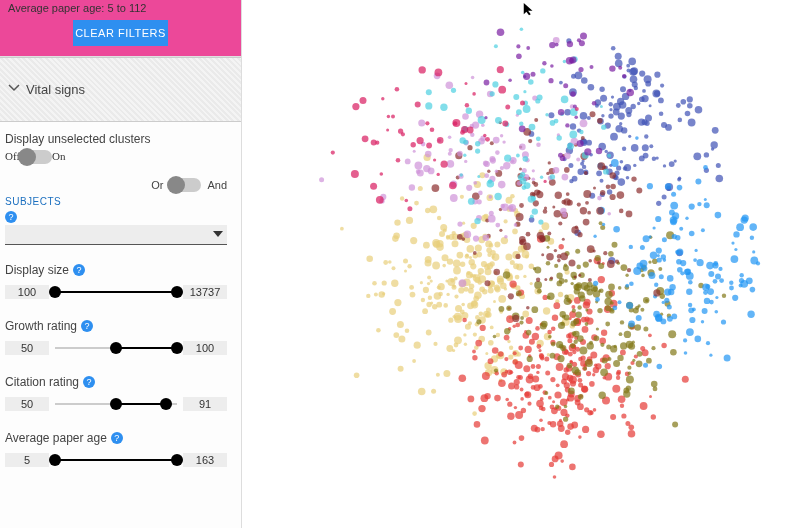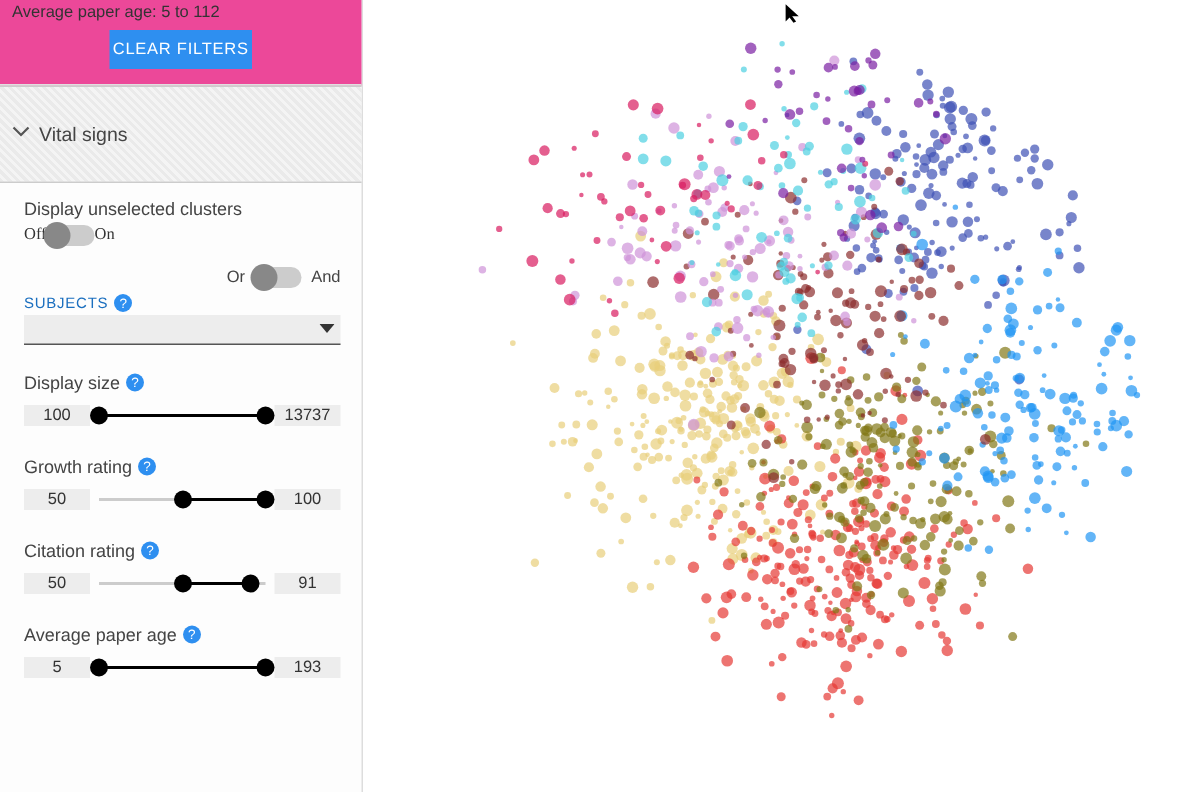--- a/index.html
+++ b/index.html
@@ -5,27 +5,27 @@
   * { box-sizing: border-box; margin: 0; padding: 0; }
   html, body { width: 800px; height: 528px; font-family: Arial, Helvetica, sans-serif; font-size: 12px; color: #333; background: #fff; overflow: hidden; }
   .app { display: flex; width: 100%; height: 100%; }
   .sidebar { width: 242px; height: 100%; border-right: 1px solid #ddd; display: flex; flex-direction: column; background: #fdfdfd; }
   .top-info { padding: 2px 8px 10px 8px; background: #ec4899; border-bottom: 1px solid #e0e0e0; }
   .top-info .line { font-size: 11px; color: #333; margin-bottom: 2px; }
   .clear-wrap { text-align: center; margin-top: 6px; }
   .clear-btn { display: inline-block; background: #2e8ff0; color: #fff; border: none; padding: 7px 2px; font-size: 11px; letter-spacing: 0.5px; cursor: pointer; }
   .accordion-hdr { display: flex; align-items: center; gap: 6px; background: repeating-linear-gradient(45deg,#eaeaea,#eaeaea 2px,#f4f4f4 2px,#f4f4f4 4px); border-top: 1px solid #ccc; border-bottom: 1px solid #ccc; padding: 24px 8px; font-size: 13px; color: #444; }
   .accordion-hdr svg { width: 12px; height: 12px; }
-  .panel-body { padding: 10px 14px 10px 16px; overflow-y: auto; flex: 1; }
+  .panel-body { padding: 10px 14px 10px 5px; overflow-y: auto; flex: 1; }
   .form-label { font-size: 12px; color: #444; margin-bottom: 4px; }
   .off-on-row { display: flex; align-items: flex-start; gap: 0; margin: 4px 0 14px 0; font-size: 11px; font-family: Liberation Serif, serif; }
   .toggle { position: relative; width: 32px; height: 14px; background: #ccc; border-radius: 7px; }
   .toggle .knob { position: absolute; top: -2px; left: -2px; width: 18px; height: 18px; background: #888; border-radius: 50%; }
   .subj-row { display: flex; align-items: center; justify-content: flex-end; gap: 6px; font-size: 11px; color: #444; margin-bottom: 4px; }
-  .subj-label-row { display: flex; align-items: center; gap: 4px; margin-bottom: 2px; }
+  .subj-label-row { display: flex; align-items: flex-start; gap: 4px; margin-bottom: 2px; flex-direction: column; }
   .subj-label { color: #1b6fbf; font-size: 10px; letter-spacing: 0.5px; text-transform: uppercase; }
   .help-icon { display:inline-flex; align-items:center; justify-content:center; width: 12px; height: 12px; border-radius: 50%; background: #2e8ff0; color: #fff; font-size: 9px; line-height: 12px; text-align: center; }
   .select-box { width: 100%; height: 20px; border: none; border-bottom: 1px solid #555; background: #ededed; display:flex; align-items:center; justify-content:flex-end; padding: 0 4px; margin-bottom: 18px; }
   .select-box svg { width: 10px; height: 10px; }
   .slider-group { margin-bottom: 16px; }
   .slider-title { display: flex; align-items: center; gap: 4px; font-size: 12px; color: #444; margin-bottom: 4px; }
   .slider-row { display: flex; align-items: center; gap: 6px; }
   .val-box { width: 44px; height: 14px; background: #ededed; font-size: 11px; display:flex; align-items:center; justify-content:center; color:#333; }
   .track-wrap { position: relative; flex: 1; height: 22px; display:flex; align-items:center; }
   .rail { position:absolute; left:0; right:0; height:2px; background:#ccc; }
@@ -143,21 +143,21 @@
           <span class="help-icon">?</span>
         </div>
         <div class="slider-row">
           <div class="val-box">5</div>
           <div class="track-wrap">
             <div class="rail"></div>
               <div class="rail-sel" style="left: 0%; right: 0%;"></div>
               <div class="handle h-lo" style="left: 0%;"></div>
               <div class="handle h-hi" style="left: 100%;"></div>
           </div>
-          <div class="val-box">193</div>
+          <div class="val-box">163</div>
         </div>
       </div>
 
     </div>
   </aside>
 
   <main class="main">
     <span class="cursor">
       <svg viewBox="0 0 16 16">
           <path d="M2 1 L2 14 L5 11 L8 15 L10 14 L7 10 L12 10 Z" fill="#000"></path>

